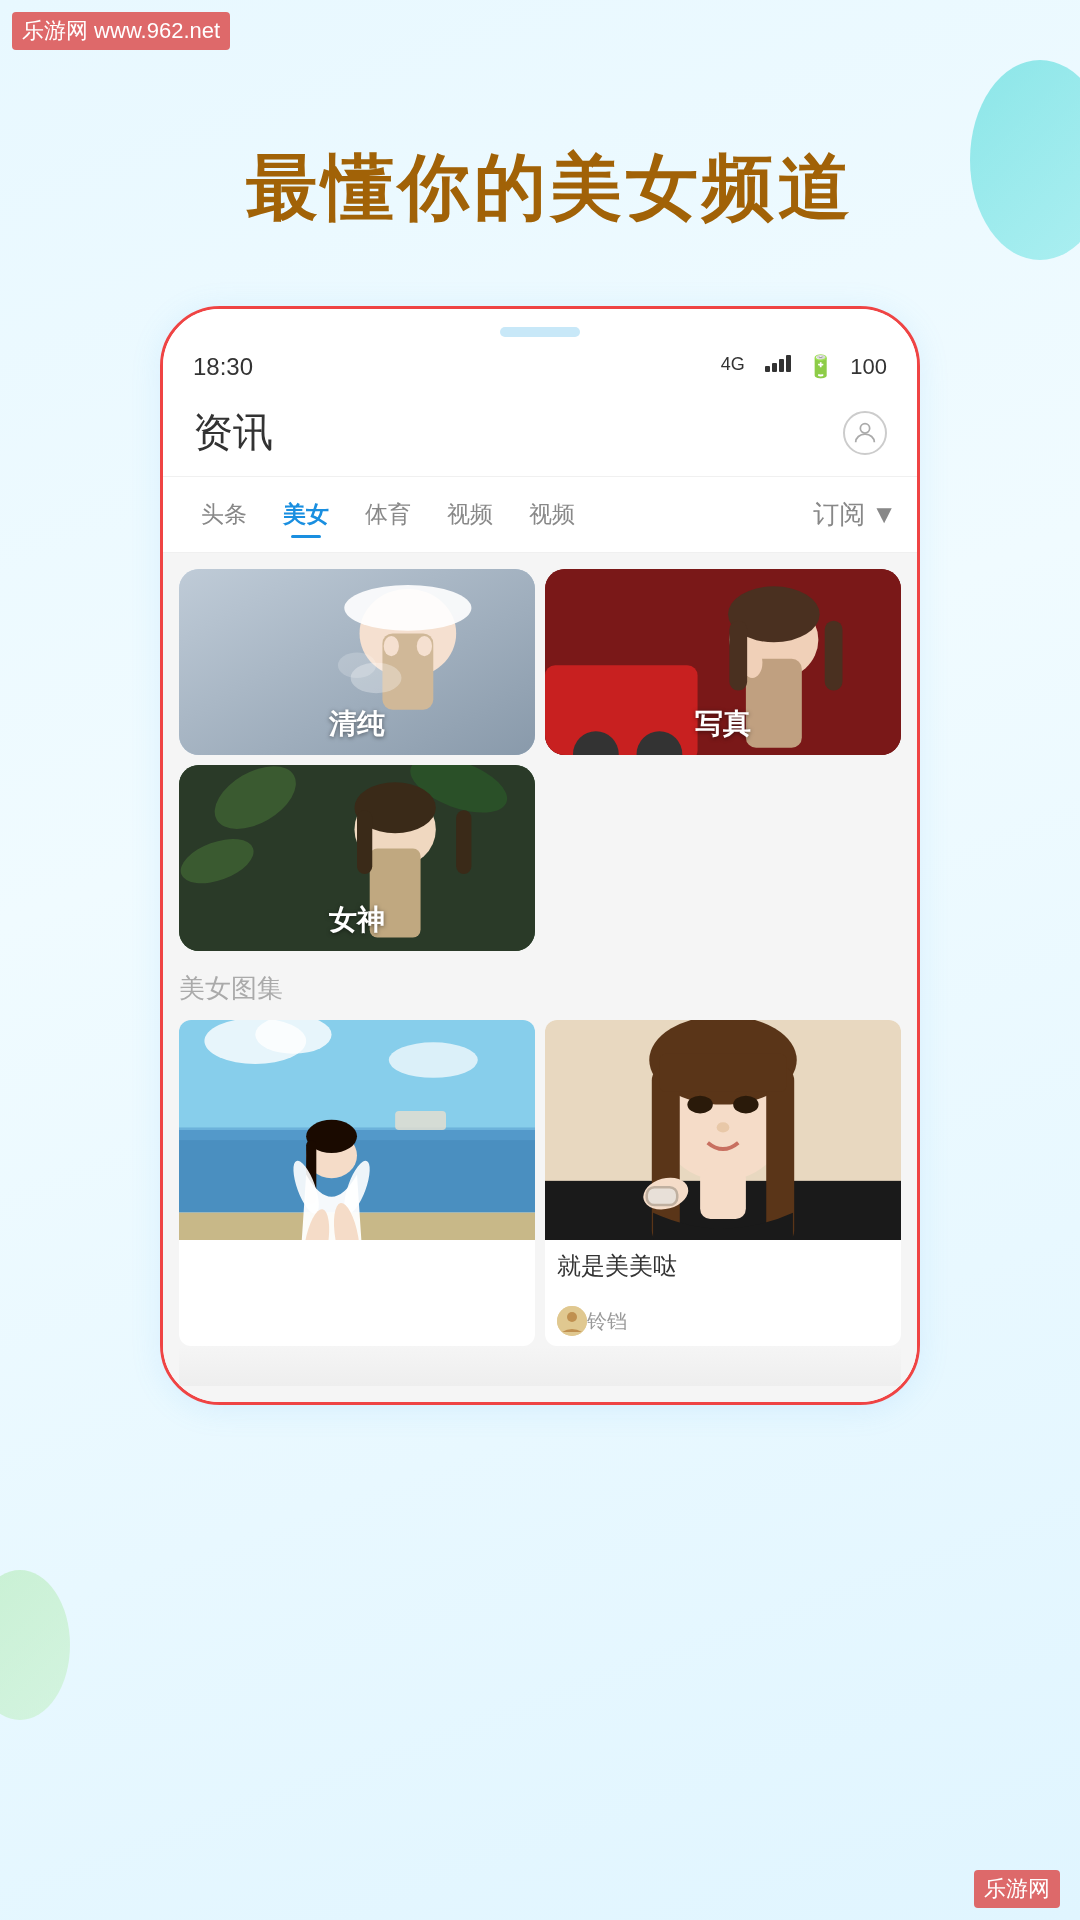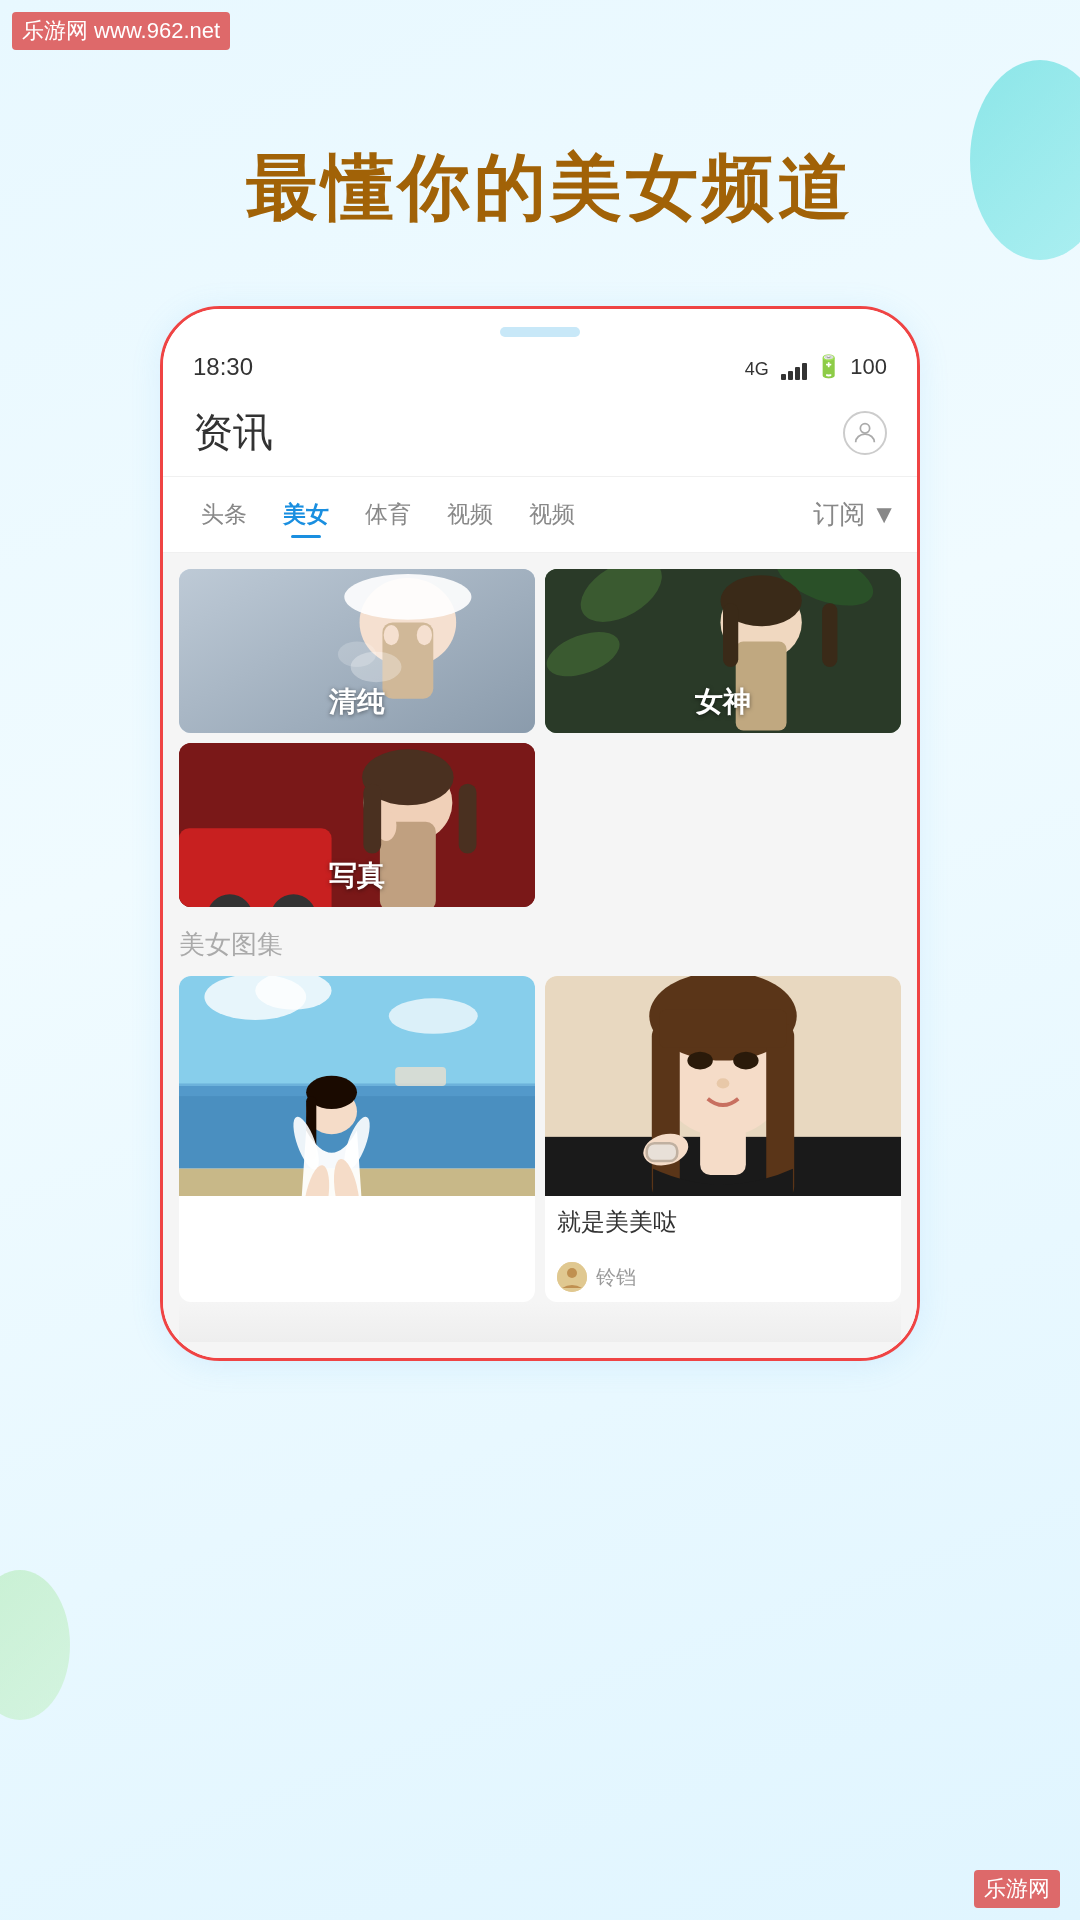--- a/index.html
+++ b/index.html
@@ -112,22 +112,22 @@
       background: white;
       display: flex;
       justify-content: space-between;
       align-items: center;
       padding: 8px 30px;
       font-size: 24px;
       color: #333;
     }
     .status-right {
       display: flex;
-      align-items: flex-end;
-      gap: 8px;
+      align-items: flex-start;
+      gap: 16px;
       font-size: 22px;
     }
     .signal-bars {
       display: flex;
       align-items: flex-end;
       gap: 2px;
       height: 18px;
     }
     .signal-bar {
       width: 5px;
@@ -213,23 +213,23 @@
     }
 
     
     .category-grid {
       display: grid;
       grid-template-columns: 1fr 1fr;
       gap: 10px;
       margin-bottom: 20px;
     }
     .category-card {
-      border-radius: 12px;
+      border-radius: 20px;
       overflow: hidden;
-      height: 164px;
+      height: 186px;
       position: relative;
       cursor: pointer;
     }
     .category-card-bg {
       width: 100%;
       height: 100%;
       display: flex;
       align-items: center;
       justify-content: center;
       position: relative;
@@ -286,21 +286,21 @@
       padding: 10px 12px;
     }
     .album-desc {
       font-size: 24px;
       color: #333;
       margin-bottom: 24px;
     }
     .album-author {
       display: flex;
       align-items: center;
-      gap: 9px;
+      gap: 0;
     }
     .author-avatar {
       width: 30px;
       height: 30px;
       border-radius: 50%;
       background: #e8d0a0;
       display: flex;
       align-items: center;
       justify-content: center;
       font-size: 14px;
@@ -395,59 +395,59 @@
             <ellipse cx="193" cy="65" rx="6" ry="8" fill="#f5e0d0"></ellipse>
 
             <ellipse cx="155" cy="90" rx="20" ry="12" fill="white" opacity="0.3"></ellipse>
             <ellipse cx="140" cy="80" rx="15" ry="10" fill="white" opacity="0.2"></ellipse>
           </svg>
         </div>
         <span class="category-label">清纯</span>
       </div>
 
       <div class="category-card">
+        <div class="category-card-bg cat-bg-3">
+          <svg width="100%" height="100%" viewBox="0 0 280 155" xmlns="http://www.w3.org/2000/svg" preserveAspectRatio="xMidYMid slice">
+            <rect width="280" height="155" fill="#7a1818"></rect>
+
+            <rect x="0" y="80" width="120" height="75" rx="8" fill="#c82020"></rect>
+            <circle cx="40" cy="150" r="18" fill="#333"></circle>
+            <circle cx="90" cy="150" r="18" fill="#333"></circle>
+
+            <ellipse cx="180" cy="60" rx="35" ry="32" fill="#f0d0b8"></ellipse>
+            <rect x="158" y="75" width="44" height="70" rx="8" fill="#c0a080"></rect>
+
+            <ellipse cx="163" cy="78" rx="8" ry="12" fill="#f0d0b8"></ellipse>
+
+            <ellipse cx="180" cy="40" rx="36" ry="22" fill="#4a3020"></ellipse>
+            <rect x="145" y="45" width="14" height="55" rx="7" fill="#4a3020"></rect>
+            <rect x="220" y="45" width="14" height="55" rx="7" fill="#4a3020"></rect>
+          </svg>
+        </div>
+        <span class="category-label">写真</span>
+      </div>
+
+      <div class="category-card">
         <div class="category-card-bg cat-bg-2">
           <svg width="100%" height="100%" viewBox="0 0 280 155" xmlns="http://www.w3.org/2000/svg" preserveAspectRatio="xMidYMid slice">
             <rect width="280" height="155" fill="#2a3a28"></rect>
 
             <ellipse cx="60" cy="30" rx="35" ry="20" fill="#3a5a30" transform="rotate(-30 60 30)"></ellipse>
             <ellipse cx="220" cy="20" rx="40" ry="18" fill="#2a5028" transform="rotate(20 220 20)"></ellipse>
             <ellipse cx="30" cy="80" rx="30" ry="15" fill="#3a5a30" transform="rotate(-20 30 80)"></ellipse>
 
             <ellipse cx="170" cy="55" rx="32" ry="30" fill="#f0d8c0"></ellipse>
             <rect x="150" y="70" width="40" height="70" rx="6" fill="#c0a880"></rect>
 
             <ellipse cx="170" cy="38" rx="32" ry="20" fill="#3a2a18"></ellipse>
             <rect x="140" y="40" width="12" height="50" rx="6" fill="#3a2a18"></rect>
             <rect x="218" y="40" width="12" height="50" rx="6" fill="#3a2a18"></rect>
           </svg>
         </div>
         <span class="category-label">女神</span>
-      </div>
-
-      <div class="category-card">
-        <div class="category-card-bg cat-bg-3">
-          <svg width="100%" height="100%" viewBox="0 0 280 155" xmlns="http://www.w3.org/2000/svg" preserveAspectRatio="xMidYMid slice">
-            <rect width="280" height="155" fill="#7a1818"></rect>
-
-            <rect x="0" y="80" width="120" height="75" rx="8" fill="#c82020"></rect>
-            <circle cx="40" cy="150" r="18" fill="#333"></circle>
-            <circle cx="90" cy="150" r="18" fill="#333"></circle>
-
-            <ellipse cx="180" cy="60" rx="35" ry="32" fill="#f0d0b8"></ellipse>
-            <rect x="158" y="75" width="44" height="70" rx="8" fill="#c0a080"></rect>
-
-            <ellipse cx="163" cy="78" rx="8" ry="12" fill="#f0d0b8"></ellipse>
-
-            <ellipse cx="180" cy="40" rx="36" ry="22" fill="#4a3020"></ellipse>
-            <rect x="145" y="45" width="14" height="55" rx="7" fill="#4a3020"></rect>
-            <rect x="220" y="45" width="14" height="55" rx="7" fill="#4a3020"></rect>
-          </svg>
-        </div>
-        <span class="category-label">写真</span>
       </div>
 
 
     </div>
 
     <div class="section-title">美女图集</div>
 
     <div class="album-grid">
 
       <div class="album-card">

